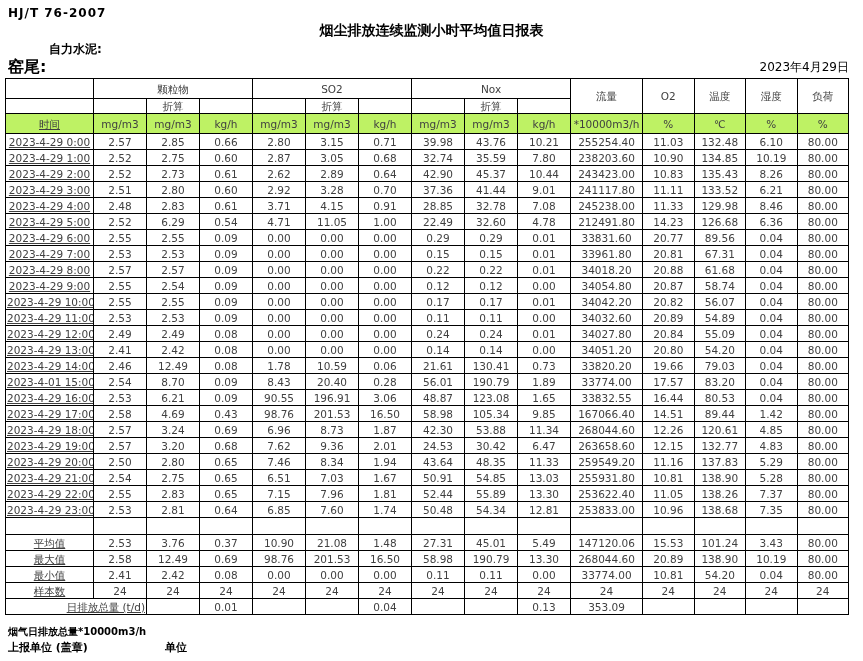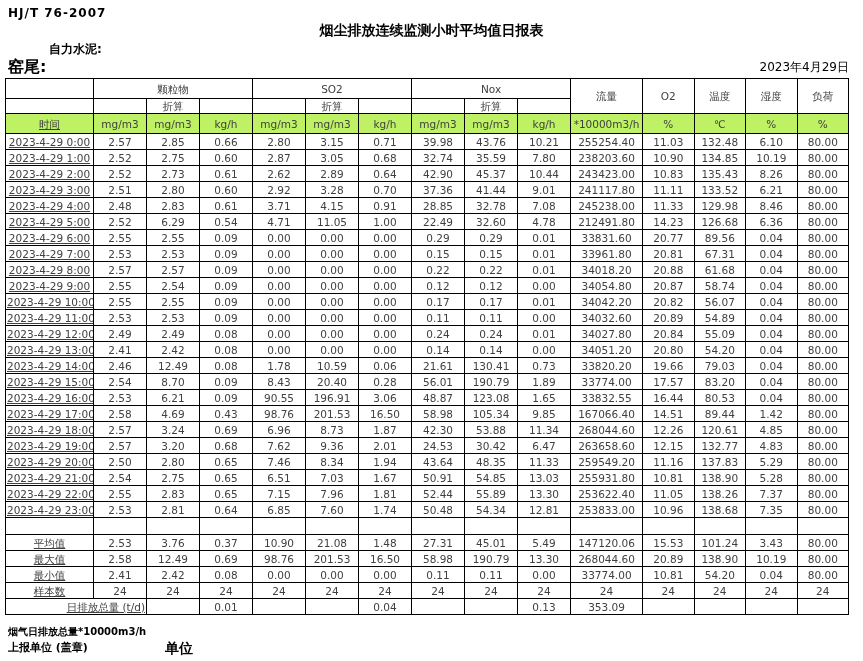--- a/index.html
+++ b/index.html
@@ -29,21 +29,21 @@
   .report thead tr.grp th{height:19px;}
   .report thead tr.conv th{height:13px;margin-left:44px;}
   .report thead tr.units th{height:19px;background:#bef264;}
   .report td.o2,.report th.o2{vertical-align:bottom;}
   .u{text-decoration:underline;}
   .report tr.spacer td{height:16px;}
   .report td.total-label{text-align:right;padding-left:3px;}
 
   .footnote{position:absolute;top:625px;left:8px;font-size:10px;font-weight:bold;}
   .report-unit{position:absolute;top:640px;left:8px;font-size:11px;font-weight:bold;}
-  .unit-lbl{position:absolute;top:640px;left:165px;font-size:14px;font-weight:bold;}
+  .unit-lbl{position:absolute;top:640px;left:165px;font-size:11px;font-weight:bold;}
 </style>
 </head>
 <body>
 
 <div class="page">
   <div class="std">HJ/T  76-2007</div>
   <div class="title">烟尘排放连续监测小时平均值日报表</div>
   <div class="company">自力水泥:</div>
   <div class="site">窑尾:</div>
   <div class="date">2023年4月29日</div>
@@ -347,21 +347,21 @@
           <td>21.61</td>
           <td>130.41</td>
           <td>0.73</td>
           <td>33820.20</td>
           <td class="o2">19.66</td>
           <td>79.03</td>
           <td>0.04</td>
           <td>80.00</td>
         </tr>
         <tr>
-          <td class="u">2023-4-29 15:00</td>
+          <td class="u">2023-4-01 15:00</td>
           <td>2.54</td>
           <td>8.70</td>
           <td>0.09</td>
           <td>8.43</td>
           <td>20.40</td>
           <td>0.28</td>
           <td>56.01</td>
           <td>190.79</td>
           <td>1.89</td>
           <td>33774.00</td>

